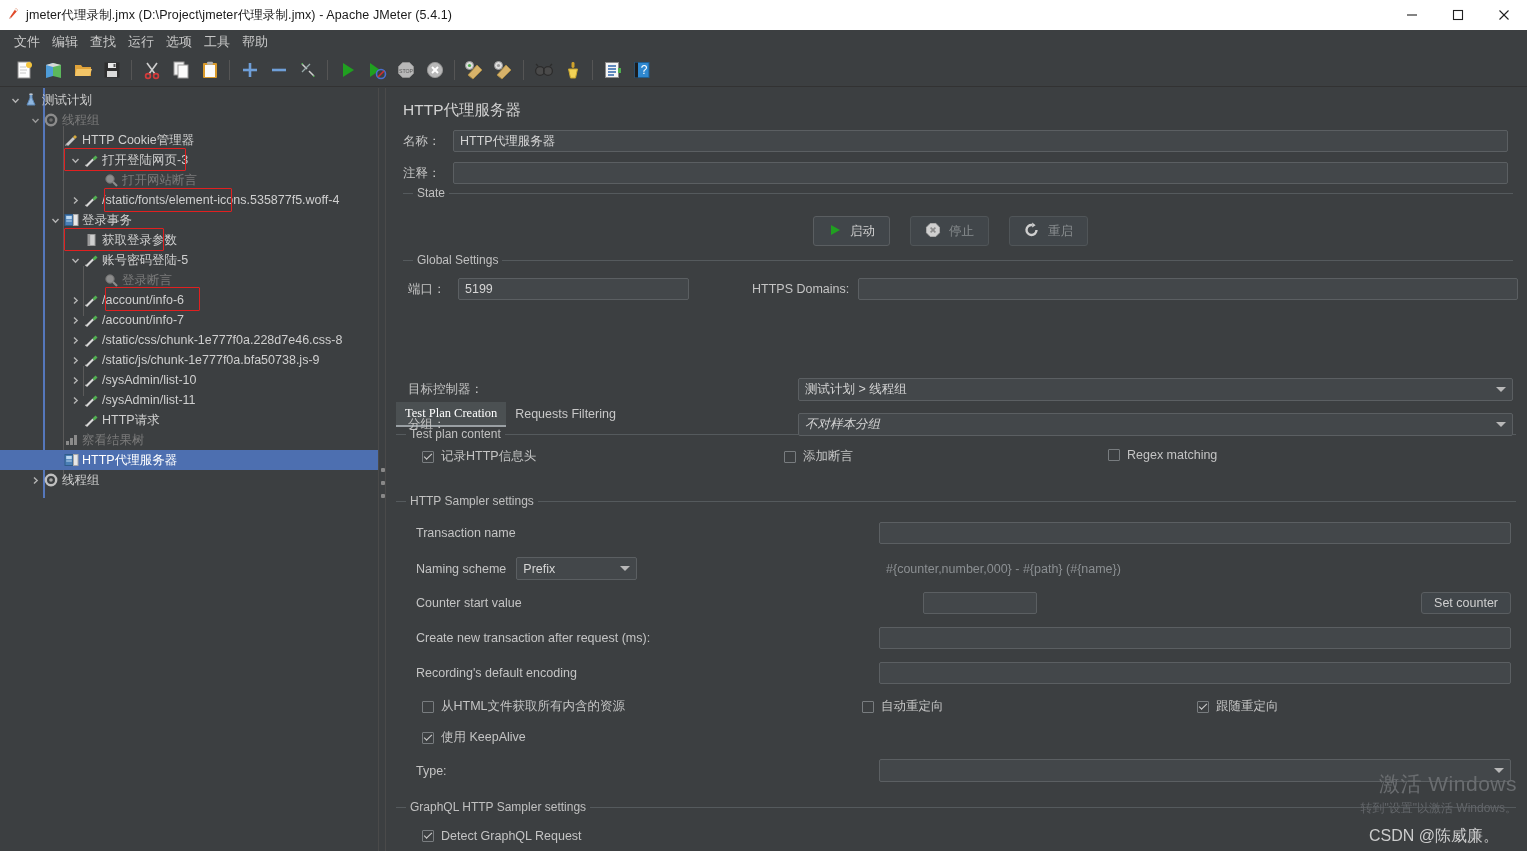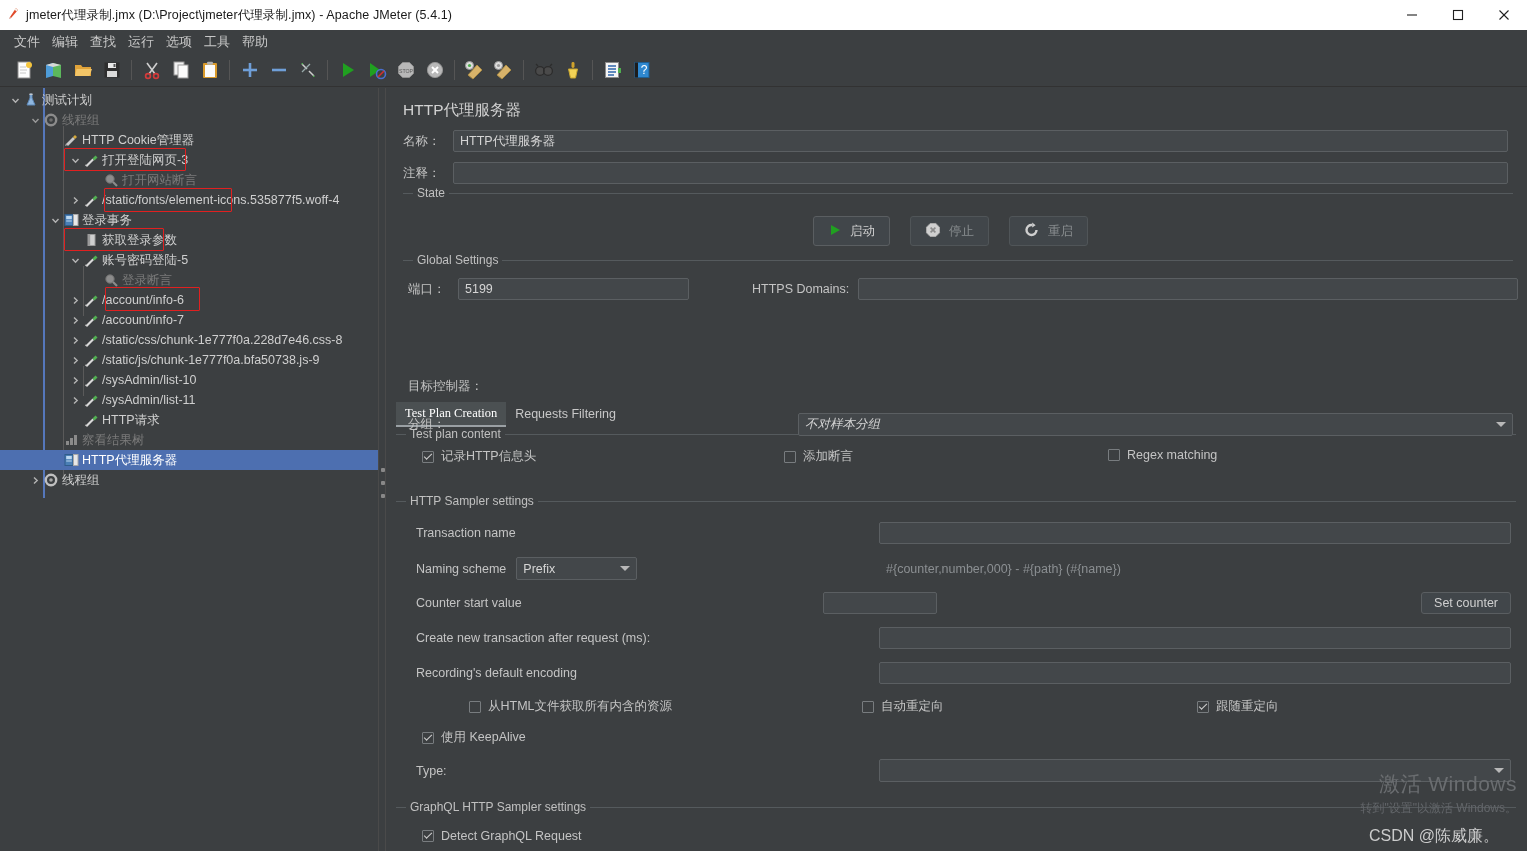--- a/index.html
+++ b/index.html
@@ -687,20 +687,24 @@
       <div class="tab">Requests Filtering</div>
     </div>
 
     <div class="group" style="left:10px;top:346px;width:1120px;height:72px;">
       <div class="gline"></div>
       <div class="gtitle">Test plan content</div>
     </div>
 
     <div class="frow" style="left:22px;top:290px;width:1105px;justify-content:space-between;">
       <div class="flabel">目标控制器：</div>
+      <div class="sel" style="width:715px;">
+        <span>测试计划 &gt; 线程组</span>
+        <span class="caret"></span>
+      </div>
     </div>
 
     <div class="frow" style="left:22px;top:325px;width:1105px;justify-content:space-between;">
       <div class="flabel">分组：</div>
       <div class="sel" style="width:715px;font-style:italic;">
         <span>不对样本分组</span>
         <span class="caret"></span>
       </div>
     </div>
 
@@ -733,37 +737,37 @@
         <div class="sel" style="width:121px;">
           <span>Prefix</span>
           <span class="caret"></span>
         </div>
       </div>
       <div class="tinput placeholder" style="width:632px;border-color:transparent;background:transparent;">#{counter,number,000} - #{path} (#{name})</div>
     </div>
 
     <div class="frow" style="left:30px;top:504px;width:1095px;justify-content:space-between;">
       <div class="flabel">Counter start value</div>
-      <div style="display:flex;align-items:center;gap:16px;width:688px;justify-content:space-between;text-align:right;">
+      <div style="display:flex;align-items:center;gap:16px;width:588px;justify-content:space-between;text-align:right;">
         <div class="tinput" style="width:114px;"></div>
         <div class="btn" style="height:22px;padding:0 12px;">Set counter</div>
       </div>
     </div>
 
     <div class="frow" style="left:30px;top:539px;width:1095px;justify-content:space-between;">
       <div class="flabel">Create new transaction after request (ms):</div>
       <div class="tinput" style="width:632px;"></div>
     </div>
 
     <div class="frow" style="left:30px;top:574px;width:1095px;justify-content:space-between;">
       <div class="flabel">Recording's default encoding</div>
       <div class="tinput" style="width:632px;"></div>
     </div>
 
-    <div class="cbrow" style="left:36px;top:610px;margin-left:47px;">
+    <div class="cbrow" style="left:36px;top:610px;">
       <span class="cbox"></span>
       <span>从HTML文件获取所有内含的资源</span>
     </div>
     <div class="cbrow" style="left:476px;top:610px;">
       <span class="cbox"></span>
       <span>自动重定向</span>
     </div>
     <div class="cbrow" style="left:811px;top:610px;">
       <span class="cbox checked"></span>
       <span>跟随重定向</span>

